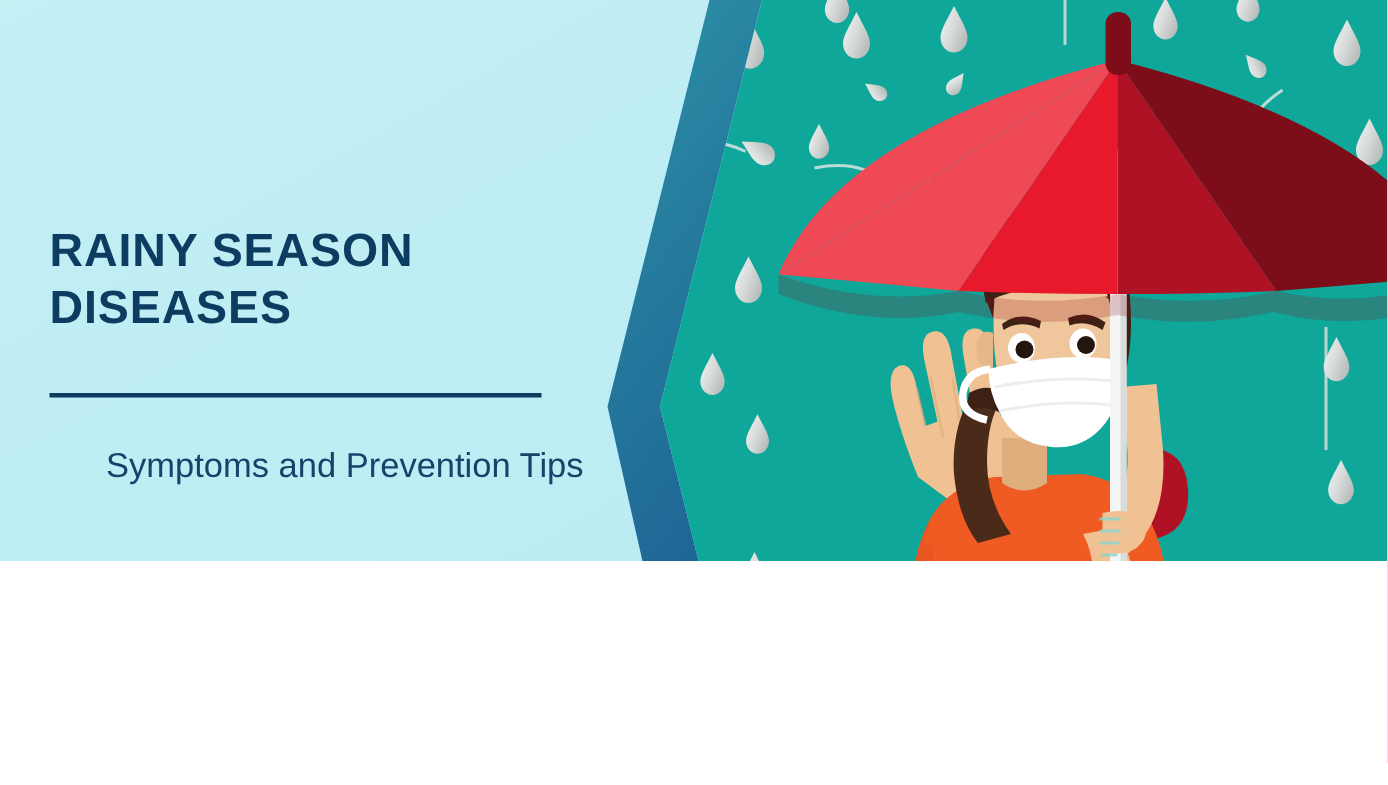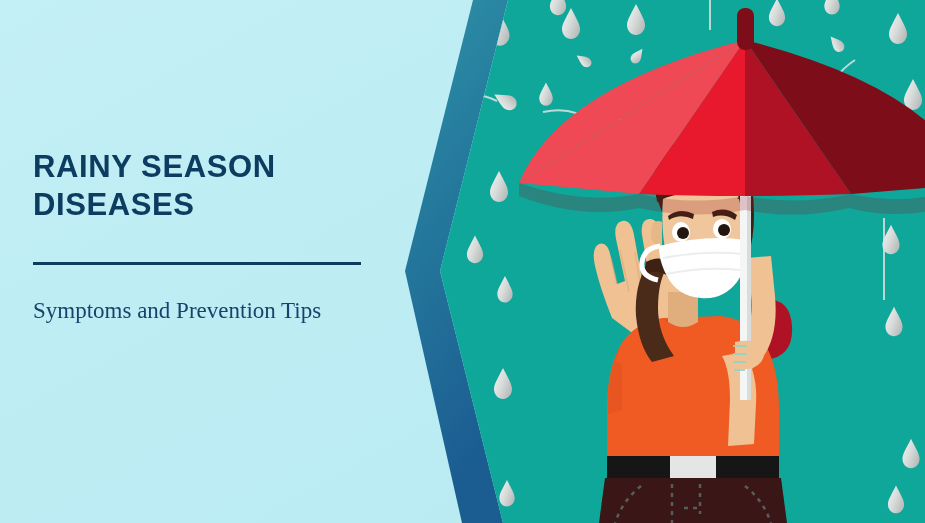--- a/index.html
+++ b/index.html
@@ -3,21 +3,21 @@
 <meta charset="utf-8">
 <style>
   html, body {
     margin: 0;
     padding: 0;
     background: #ffffff;
   }
   #banner {
     position: relative;
     width: 925px;
-    height: 523px;
+    height: 374px;
     overflow: hidden;
     background: #f9a8d4;
     font-family: "Liberation Sans", sans-serif;
   }
   #art {
     position: absolute;
     inset: 0;
     width: 925px;
     height: 523px;
     display: block;
@@ -41,27 +41,28 @@
     white-space: pre-line;
   }
   .rule {
     width: 328px;
     height: 3px;
     background: #0d3c61;
     margin-top: 38px;
     margin-bottom: 30px;
   }
   .subhead {
-    font-family: Liberation Serif, serif;
+    font-family: Liberation Sans, sans-serif;
     font-weight: normal;
     font-size: 23px;
     line-height: 31px;
     color: #15446b;
     margin: 0;
     width: 356px;
+    text-align: right;
   }
 </style>
 </head>
 <body>
 
 <div id="banner">
 
   <svg id="art" viewBox="0 0 925 523" xmlns="http://www.w3.org/2000/svg" aria-hidden="true">
     <defs>
       <linearGradient id="bandGrad" x1="0" y1="0" x2="0.25" y2="1">

